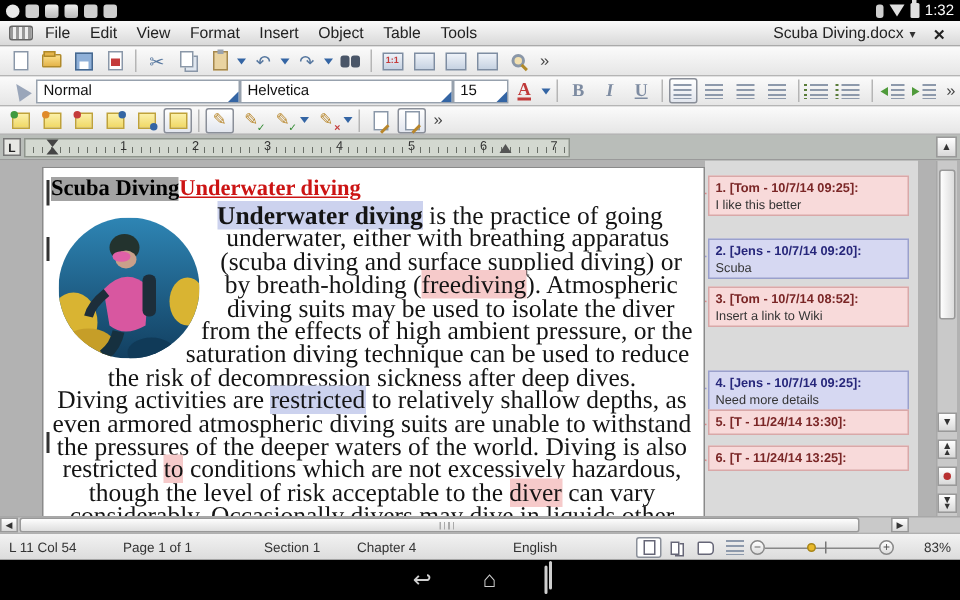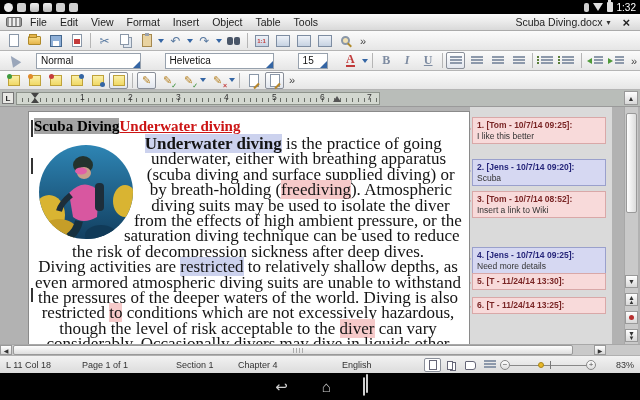--- a/index.html
+++ b/index.html
@@ -48,21 +48,21 @@
   .ic-pdf{width:10px;height:13px;background:#fff;border:1px solid #8a97a8;}
   .ic-pdf:before{content:"";position:absolute;left:1px;top:4px;width:6px;height:5px;background:#c43b3b;}
   .ic-copy{width:9px;height:11px;background:#fff;border:1px solid #8a97a8;box-shadow:3px 3px 0 -1px #dfe6ef,3px 3px 0 0 #8a97a8;margin-right:3px;margin-bottom:3px;}
   .ic-clip{width:10px;height:13px;background:#e9d3a1;border:1px solid #a5884e;}
   .ic-clip:before{content:"";position:absolute;left:2px;top:-2px;width:4px;height:3px;background:#9aa2ad;}
   .ic-binoc{width:6px;height:8px;background:#4a5668;border-radius:2px;box-shadow:7px 0 0 #4a5668;margin-right:7px;}
   .ic-zoombox{width:14px;height:12px;background:linear-gradient(#eef2f8,#c6d2e2);border:1px solid #7e8da2;font-size:6px;color:#c43b3b;display:flex;align-items:center;justify-content:center;font-weight:bold;}
   .ic-mag{width:9px;height:9px;border:2px solid #8a97a8;border-radius:50%;background:#f2e0b0;}
   .ic-mag:before{content:"";position:absolute;right:-4px;bottom:-3px;width:5px;height:2px;background:#b08a2a;transform:rotate(45deg);}
   .ic-cursor{width:0;height:0;border-left:5px solid transparent;border-right:5px solid transparent;border-bottom:11px solid #9aa6ba;transform:rotate(-35deg);}
-  .combo{height:16px;background:#fff;border:1px solid #97a1ad;display:flex;align-items:center;padding:0 4px;font-size:10px;color:#111;position:relative;margin:0 12px;}
+  .combo{height:16px;background:#fff;border:1px solid #97a1ad;display:flex;align-items:center;padding:0 4px;font-size:10px;color:#111;position:relative;margin:0 0;}
   .combo:after{content:"";position:absolute;right:0;bottom:0;width:0;height:0;border-left:7px solid transparent;border-bottom:7px solid #3465a4;}
   .combo.style{width:140px;} .combo.font{width:146px;} .combo.size{width:38px;}
   .fontA{font-family:"Liberation Serif",serif;font-weight:bold;font-size:12px;color:#c03a3a;border-bottom:2px solid #c03a3a;line-height:11px;}
   .fmt{font-family:"Liberation Serif",serif;font-weight:bold;font-size:12px;color:#7d8ba1;}
   .fmt.i{font-style:italic;} .fmt.u{text-decoration:underline;}
   .ic-align{width:12px;height:10px;background:repeating-linear-gradient(#8d99ab 0 1.5px,transparent 1.5px 3.2px);}
   .ic-list{width:12px;height:10px;background:repeating-linear-gradient(#8d99ab 0 1.5px,transparent 1.5px 3.2px);}
   .ic-list:before{content:"";position:absolute;left:-4px;top:0;width:2px;height:10px;background:repeating-linear-gradient(#5a7d3a 0 1.5px,transparent 1.5px 3.2px);}
   .ic-indent{width:9px;height:10px;background:repeating-linear-gradient(#8d99ab 0 1.5px,transparent 1.5px 3.2px);margin-left:6px;}
   .ic-indent:before{content:"";position:absolute;left:-7px;top:2px;width:0;height:0;border-top:3px solid transparent;border-bottom:3px solid transparent;border-left:5px solid #4f9a3a;}
@@ -466,21 +466,21 @@
       </div>
     <div class="hthumb">
         <span class="hgrip"></span>
       </div>
     <div class="hbtn" style="left:594px">
         <span>▶</span>
       </div>
   </div>
 
   <div class="statusbar">
-    <span class="sfield" style="left:6px">L 11 Col 18</span>
+    <span class="sfield" style="left:6px">L 11 Col 54</span>
     <span class="sfield" style="left:82px">Page 1 of 1</span>
     <span class="sfield" style="left:176px">Section 1</span>
     <span class="sfield" style="left:238px">Chapter 4</span>
     <span class="sfield" style="left:342px">English</span>
     <span class="viewics">
       <span class="vic boxed">
           <i class="ic-vpage"></i>
         </span>
       <span class="vic">
           <i class="ic-vpage2"></i>

